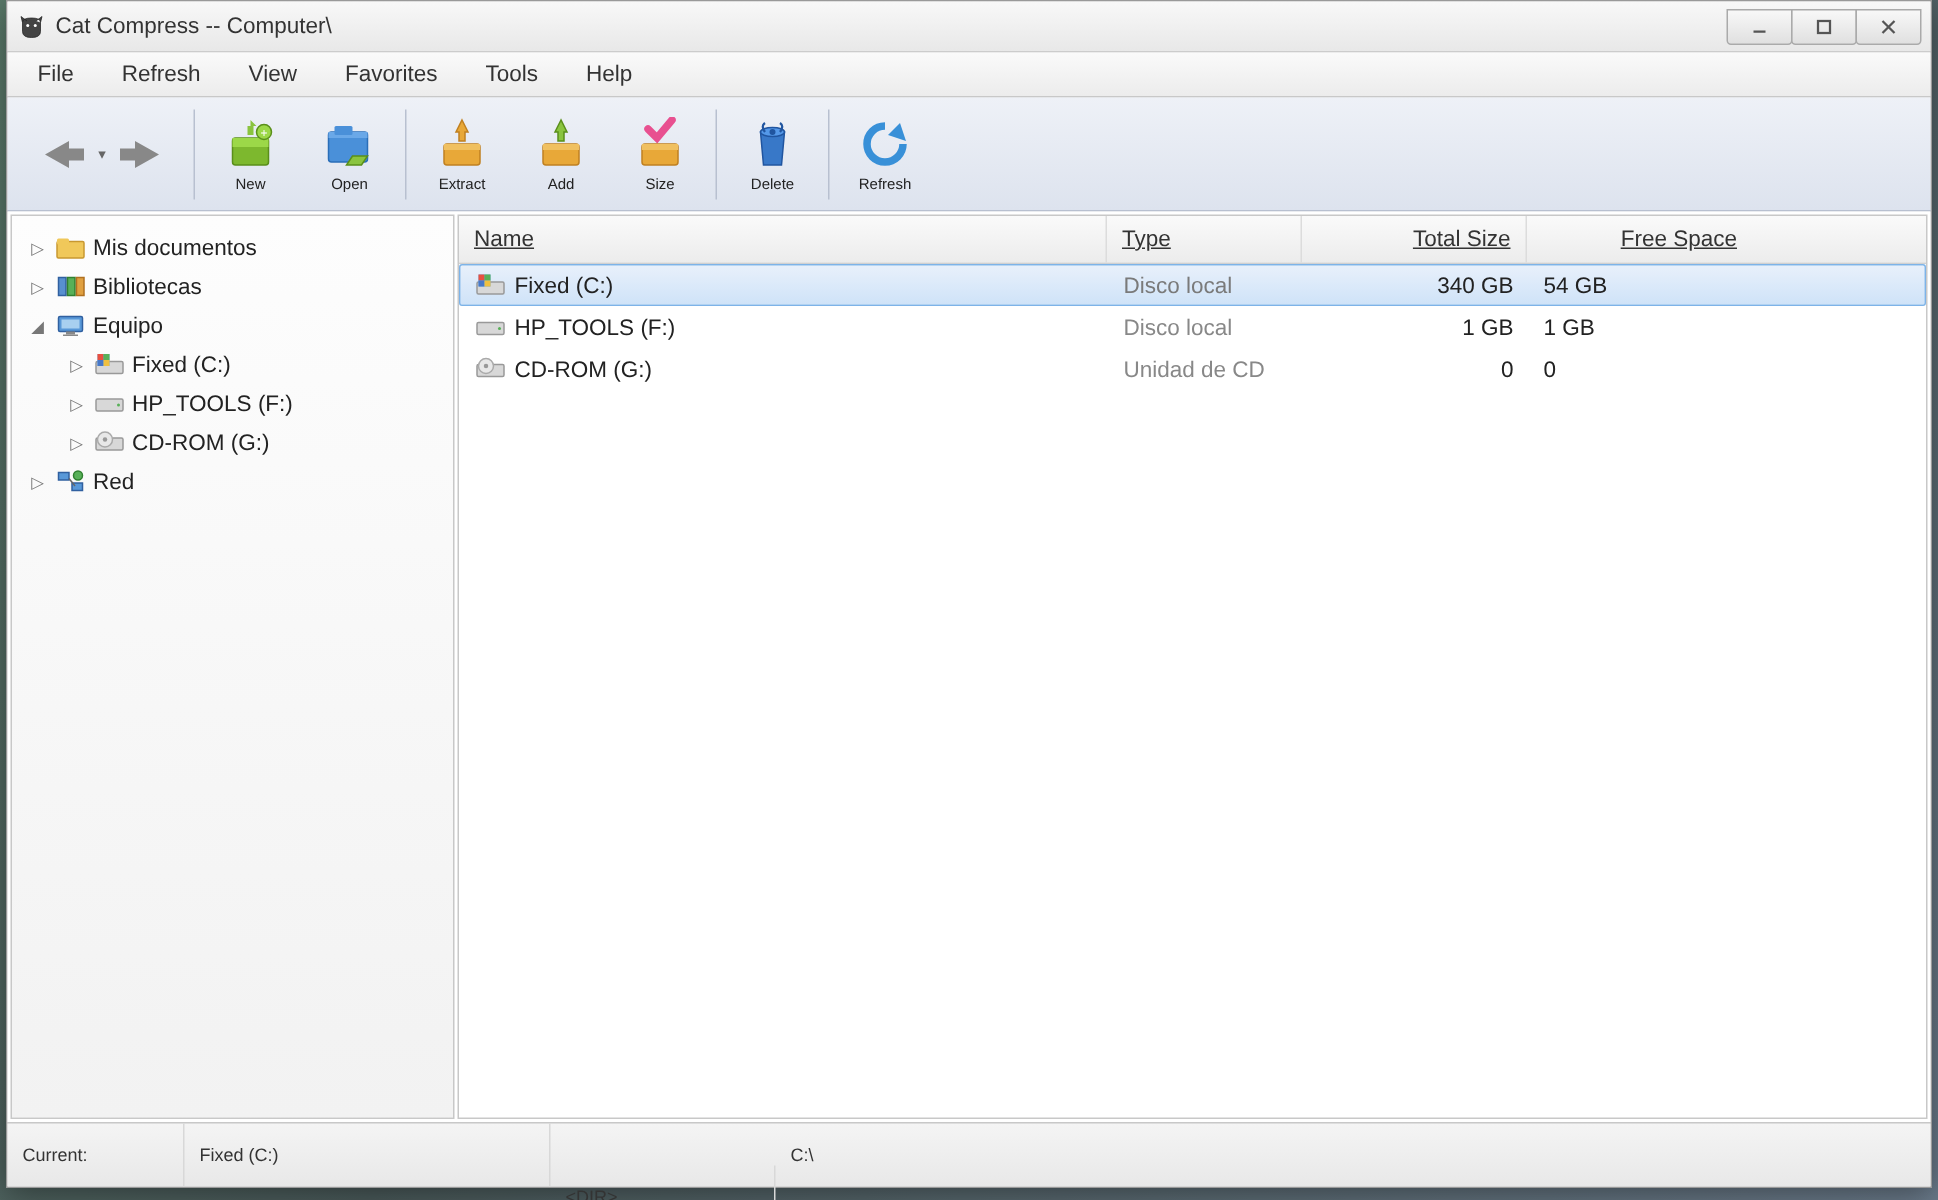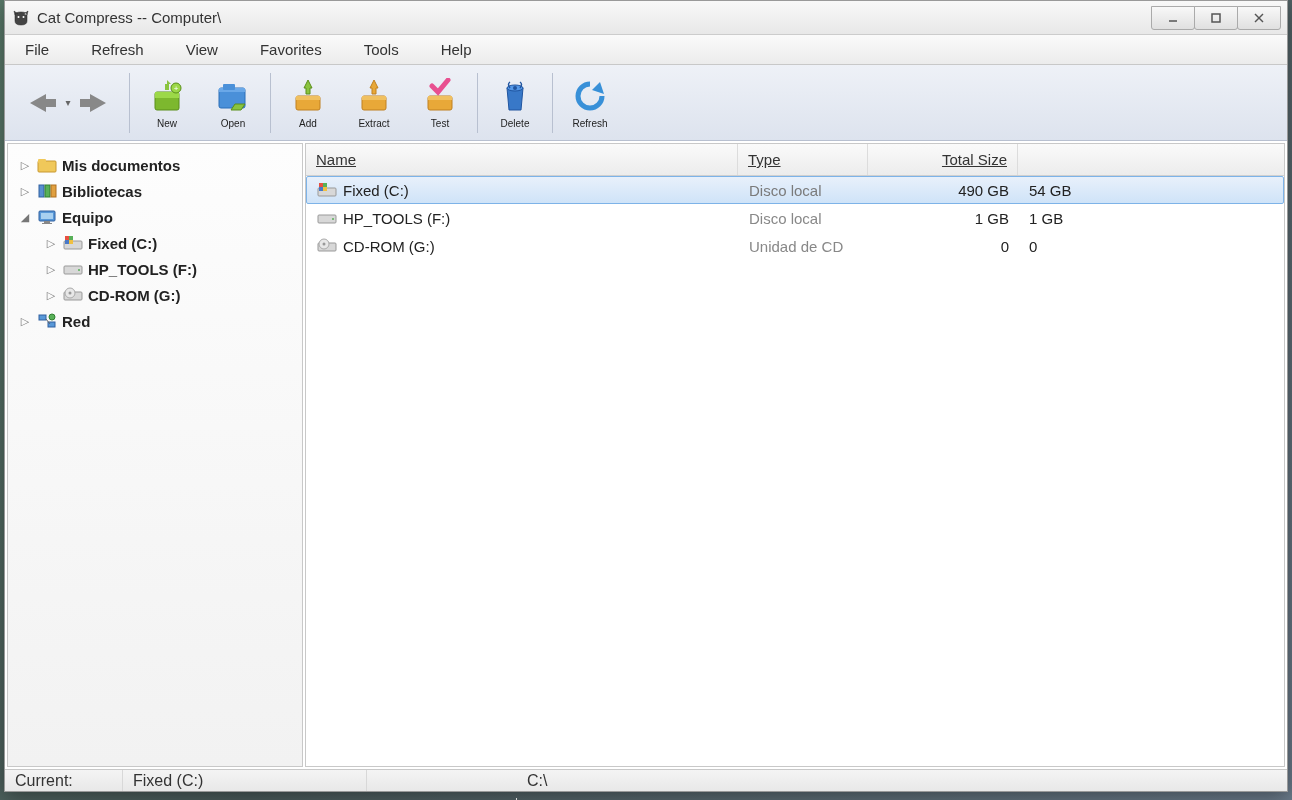--- a/index.html
+++ b/index.html
@@ -43,21 +43,21 @@
 }
 .winbtn:first-child { border-bottom-left-radius: 3px; }
 .winbtn svg { stroke:#555; stroke-width:1.5; fill:none; }
 .menubar {
   height: 30px;
   background: linear-gradient(#fafafa,#ececec);
   border-bottom: 1px solid #c8c8c8;
   display: flex;
   align-items: center;
   padding: 0 8px;
-  gap: 18px;
+  gap: 8px;
   text-align: right;
 }
 .menu-item {
   padding: 4px 12px;
   font-size: 15px;
   color: #333;
   cursor: default;
 }
 .toolbar {
   height: 76px;
@@ -97,21 +97,21 @@
   display: flex; align-items: center;
   height: 26px;
   padding-left: 4px;
   gap: 4px;
   white-space: nowrap;
 }
 .tree-row .expander {
   width: 14px; color: #777; font-size: 11px; text-align:center;
 }
 .tree-row .ticon { width: 22px; height: 20px; display:flex; align-items:center; justify-content:center; }
-.tree-row .tlabel { font-size: 15px; color: #222; font-weight: bold; }
+.tree-row .tlabel { font-size: 15px; color: #222; }
 .tree-row.lvl1 { padding-left: 4px; }
 .tree-row.lvl2 { padding-left: 30px; }
 .listpane {
   flex: 1;
   border: 1px solid #c8c8c8;
   margin: 2px 2px 2px 0;
   background: #fff;
   display:flex; flex-direction:column;
 }
 .listhead {
@@ -146,26 +146,26 @@
   border-radius: 2px;
 }
 .cell { padding: 0 10px; font-size: 15px; }
 .cell.name { width: 432px; display:flex; align-items:center; gap:6px; color:#222;}
 .cell.type { width: 130px; color: #888; }
 .cell.size { width: 150px; text-align:right; color: #222;}
 .cell.free { width: 150px; text-align:left; color: #222;}
 .row.sel .cell.type { color:#7a7a7a; }
 .ricon { width:20px; height:18px; display:flex; align-items:center; justify-content:center; flex-shrink:0;}
 .statusbar {
-  height: 22px;
+  height: 43px;
   background: linear-gradient(#f4f4f4,#e8e8e8);
   border-top: 1px solid #c8c8c8;
   display: flex;
   align-items: flex-start;
-  font-size: 16px;
+  font-size: 12px;
   color: #333;
 }
 .status-cell {
   padding: 0 10px;
   border-right: 1px solid #d8d8d8;
   height: 100%;
   display:flex; align-items:center;
 }
 .sc1 { width: 118px; }
 .sc2 { width: 244px; }
@@ -250,46 +250,46 @@
             <rect x="8" y="6" width="12" height="6" rx="1" fill="#4a90d9"></rect>
             <path d="M20 26 L30 26 L26 32 L16 32 Z" fill="#8ac43f" stroke="#5a8f1a"></path>
           </svg>
       </span>
       <span class="lbl">Open</span>
     </div>
     <div class="sep"></div>
     <div class="tbtn">
       <span class="ico">
         <svg width="36" height="36" viewBox="0 0 36 36">
+            <path d="M18 16 L14 8 L16 8 L16 2 L20 2 L20 8 L22 8 Z" fill="#e8a838" stroke="#c08020" transform="rotate(180 18 9)"></path>
+            <rect x="6" y="18" width="24" height="14" rx="2" fill="#e8a838" stroke="#c08020"></rect>
+            <rect x="6" y="18" width="24" height="4" fill="#f0c060"></rect>
+          </svg>
+      </span>
+      <span class="lbl">Extract</span>
+    </div>
+    <div class="tbtn">
+      <span class="ico">
+        <svg width="36" height="36" viewBox="0 0 36 36">
             <path d="M18 2 L14 10 L16 10 L16 16 L20 16 L20 10 L22 10 Z" fill="#8ac43f" stroke="#5a8f1a"></path>
             <rect x="6" y="18" width="24" height="14" rx="2" fill="#e8a838" stroke="#c08020"></rect>
             <rect x="6" y="18" width="24" height="4" fill="#f0c060"></rect>
           </svg>
       </span>
       <span class="lbl">Add</span>
     </div>
     <div class="tbtn">
       <span class="ico">
         <svg width="36" height="36" viewBox="0 0 36 36">
-            <path d="M18 16 L14 8 L16 8 L16 2 L20 2 L20 8 L22 8 Z" fill="#e8a838" stroke="#c08020" transform="rotate(180 18 9)"></path>
-            <rect x="6" y="18" width="24" height="14" rx="2" fill="#e8a838" stroke="#c08020"></rect>
-            <rect x="6" y="18" width="24" height="4" fill="#f0c060"></rect>
-          </svg>
-      </span>
-      <span class="lbl">Extract</span>
-    </div>
-    <div class="tbtn">
-      <span class="ico">
-        <svg width="36" height="36" viewBox="0 0 36 36">
             <path d="M10 8 L16 14 L26 2" fill="none" stroke="#e85090" stroke-width="5" stroke-linecap="round"></path>
             <rect x="6" y="18" width="24" height="14" rx="2" fill="#e8a838" stroke="#c08020"></rect>
             <rect x="6" y="18" width="24" height="4" fill="#f0c060"></rect>
           </svg>
       </span>
-      <span class="lbl">Test</span>
+      <span class="lbl">Size</span>
     </div>
     <div class="sep"></div>
     <div class="tbtn">
       <span class="ico">
         <svg width="36" height="36" viewBox="0 0 36 36">
             <path d="M10 10 L26 10 L24 32 L12 32 Z" fill="#3878c8" stroke="#2055a0"></path>
             <ellipse cx="18" cy="10" rx="8" ry="3" fill="#5498e8" stroke="#2055a0"></ellipse>
             <circle cx="18" cy="10" r="2" fill="#2055a0"></circle>
             <path d="M13 10 Q10 6 13 4" fill="none" stroke="#2055a0" stroke-width="1.5"></path>
             <path d="M23 10 Q26 6 23 4" fill="none" stroke="#2055a0" stroke-width="1.5"></path>
@@ -390,38 +390,39 @@
             </svg>
           </span>
           <span class="tlabel">Red</span>
         </div>
       </div>
     <div class="listpane">
       <div class="listhead">
         <div class="col name">Name</div>
         <div class="col type">Type</div>
         <div class="col size">Total Size</div>
+        <div class="col free">Free Space</div>
       </div>
       <div class="listbody" id="listbody">
           <div class="row sel">
             <div class="cell name">
               <span class="ricon">
                 <svg width="20" height="16">
                   <rect x="1" y="6" width="18" height="8" rx="1" fill="#d8d8d8" stroke="#999"></rect>
                   <rect x="2" y="1" width="8" height="8" fill="#68a8e8"></rect>
                   <rect x="2" y="1" width="4" height="4" fill="#e85040"></rect>
                   <rect x="6" y="1" width="4" height="4" fill="#58b058"></rect>
                   <rect x="2" y="5" width="4" height="4" fill="#4878c8"></rect>
                   <rect x="6" y="5" width="4" height="4" fill="#f0c040"></rect>
                 </svg>
               </span>
               <span>Fixed (C:)</span>
             </div>
             <div class="cell type">Disco local</div>
-            <div class="cell size">490 GB</div>
+            <div class="cell size">340 GB</div>
             <div class="cell free">54 GB</div>
           </div>
           <div class="row">
             <div class="cell name">
               <span class="ricon">
                 <svg width="20" height="16">
                   <rect x="1" y="5" width="18" height="8" rx="1" fill="#d8d8d8" stroke="#999"></rect>
                   <circle cx="16" cy="9" r="1" fill="#58b058"></circle>
                 </svg>
               </span>

